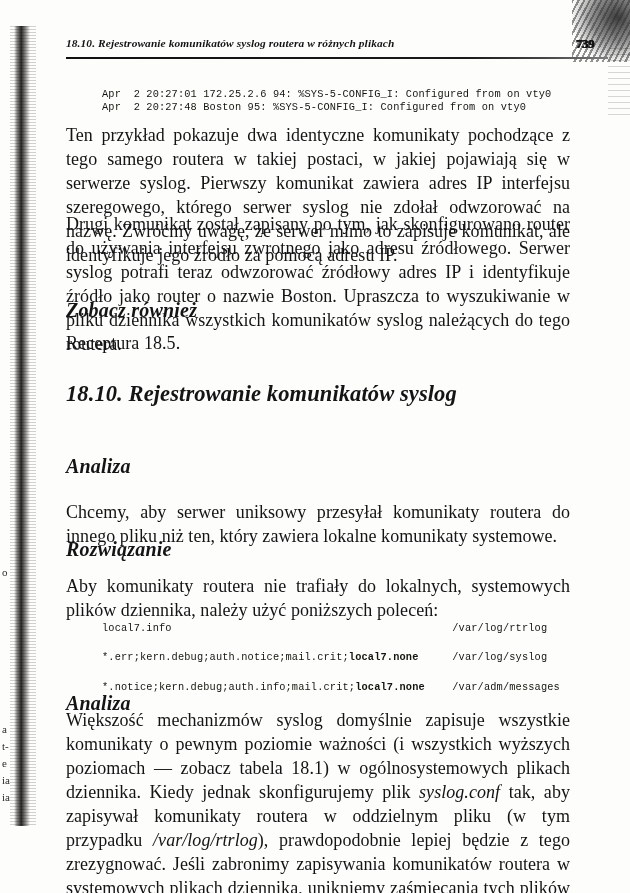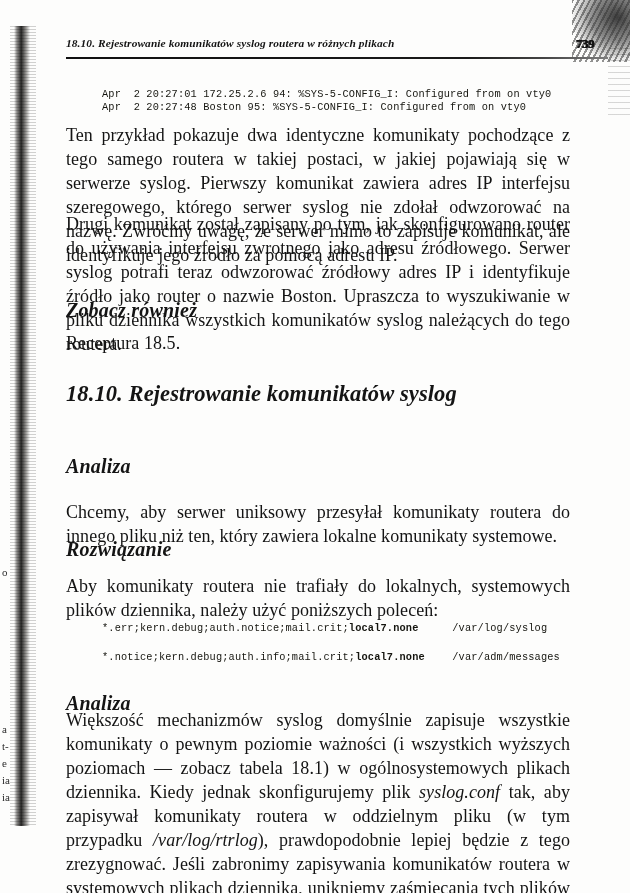--- a/index.html
+++ b/index.html
@@ -207,20 +207,24 @@
     </h1>
 
     <h2 class="rubric at" style="top:455px;">Analiza</h2>
     <p class="body at" style="top:500px;width:504px;">Chcemy, aby serwer uniksowy przesyłał komunikaty routera do innego pliku niż ten, który zawiera lokalne komunikaty systemowe.</p>
 
     <h2 class="rubric at" style="top:538px;">Rozwiązanie</h2>
     <p class="body at" style="top:574px;width:504px;">Aby komunikaty routera nie trafiały do lokalnych, systemowych plików dziennika, należy użyć poniższych poleceń:</p>
 
     <div class="code-wrap at" style="top:614px;left:28px;width:500px;">
       <div class="code-row">
+        <pre class="code code-left"><span>local7.info</span><b></b></pre>
+        <pre class="code code-right">/var/log/rtrlog</pre>
+      </div>
+      <div class="code-row">
         <pre class="code code-left"><span>*.err;kern.debug;auth.notice;mail.crit;</span><b>local7.none</b></pre>
         <pre class="code code-right">/var/log/syslog</pre>
       </div>
       <div class="code-row">
         <pre class="code code-left"><span>*.notice;kern.debug;auth.info;mail.crit;</span><b>local7.none</b></pre>
         <pre class="code code-right">/var/adm/messages</pre>
       </div>
     </div>
 
     <h2 class="rubric at" style="top:672px;margin-top:20px;">Analiza</h2>

